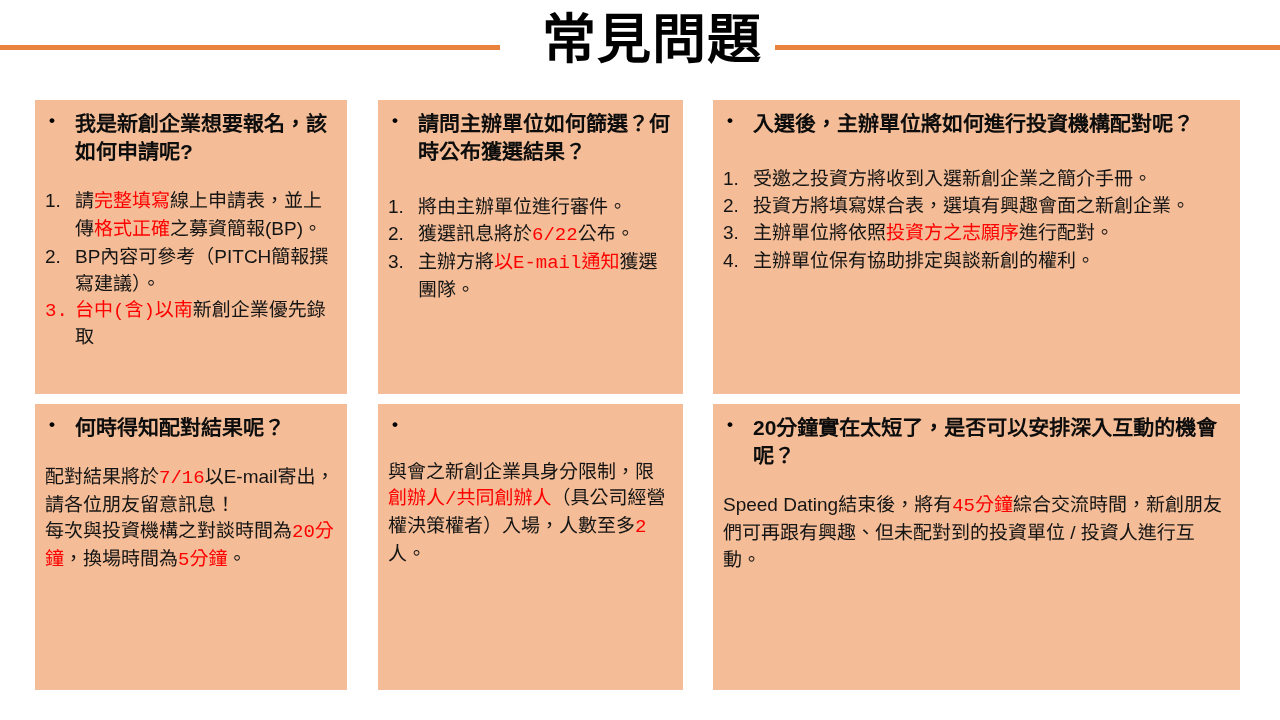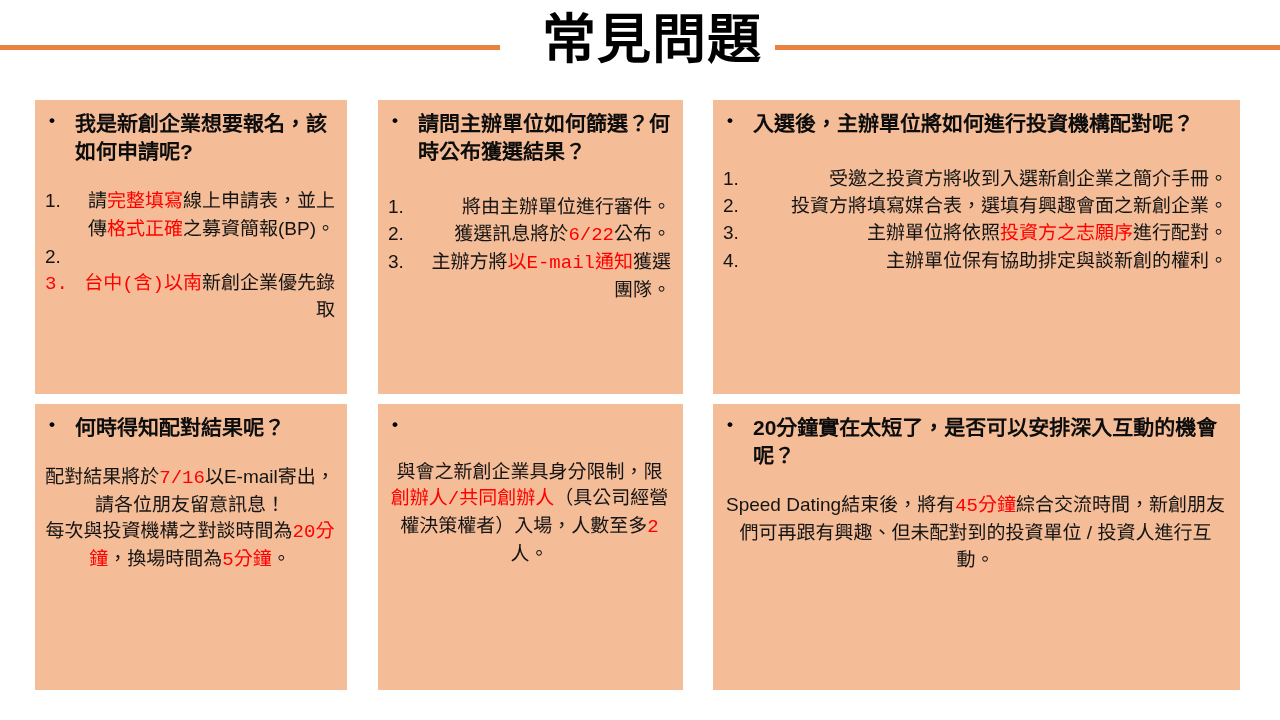--- a/index.html
+++ b/index.html
@@ -93,29 +93,28 @@
     align-items: flex-start;
     font-size: 19px;
     line-height: 1.42;
     color: #141414;
   }
   ol.numlist > li .num {
     flex: 0 0 auto;
     width: 30px;
     text-align: left;
   }
-  ol.numlist > li .txt { flex: 1 1 auto; text-align: right; }
+  ol.numlist > li .txt { flex: 1 1 auto; }
   ol.numlist > li.red .num { color: #FF0000; }
 
   
   .body-para {
     font-size: 19px;
     line-height: 1.40;
     color: #141414;
-    text-align: center;
   }
   .c6 .body-para { font-size: 19px; line-height: 1.42; }
   .gap-md { height: 22px; }
   .gap-lg { height: 28px; }
 
   .red { color: #FF0000; font-family: Liberation Mono, monospace; }
 </style>
 </head>
 <body>
 
@@ -133,20 +132,21 @@
       <span class="qtext">我是新創企業想要報名，該如何申請呢?</span>
     </div>
     <div class="gap-md"></div>
     <ol class="numlist">
         <li>
           <span class="num">1.</span>
           <span class="txt"><span>請</span><span class="red">完整填寫</span><span>線上申請表，並上傳</span><span class="red">格式正確</span><span>之募資簡報(BP)。</span></span>
         </li>
         <li>
           <span class="num">2.</span>
+          <span class="txt"><span>BP內容可參考（PITCH簡報撰寫建議）。</span></span>
         </li>
         <li class="red">
           <span class="num">3.</span>
           <span class="txt"><span class="red">台中(含)以南</span><span>新創企業優先錄取</span></span>
         </li>
       </ol>
   </div>
 
   <div class="card c2">
     <div class="q">

